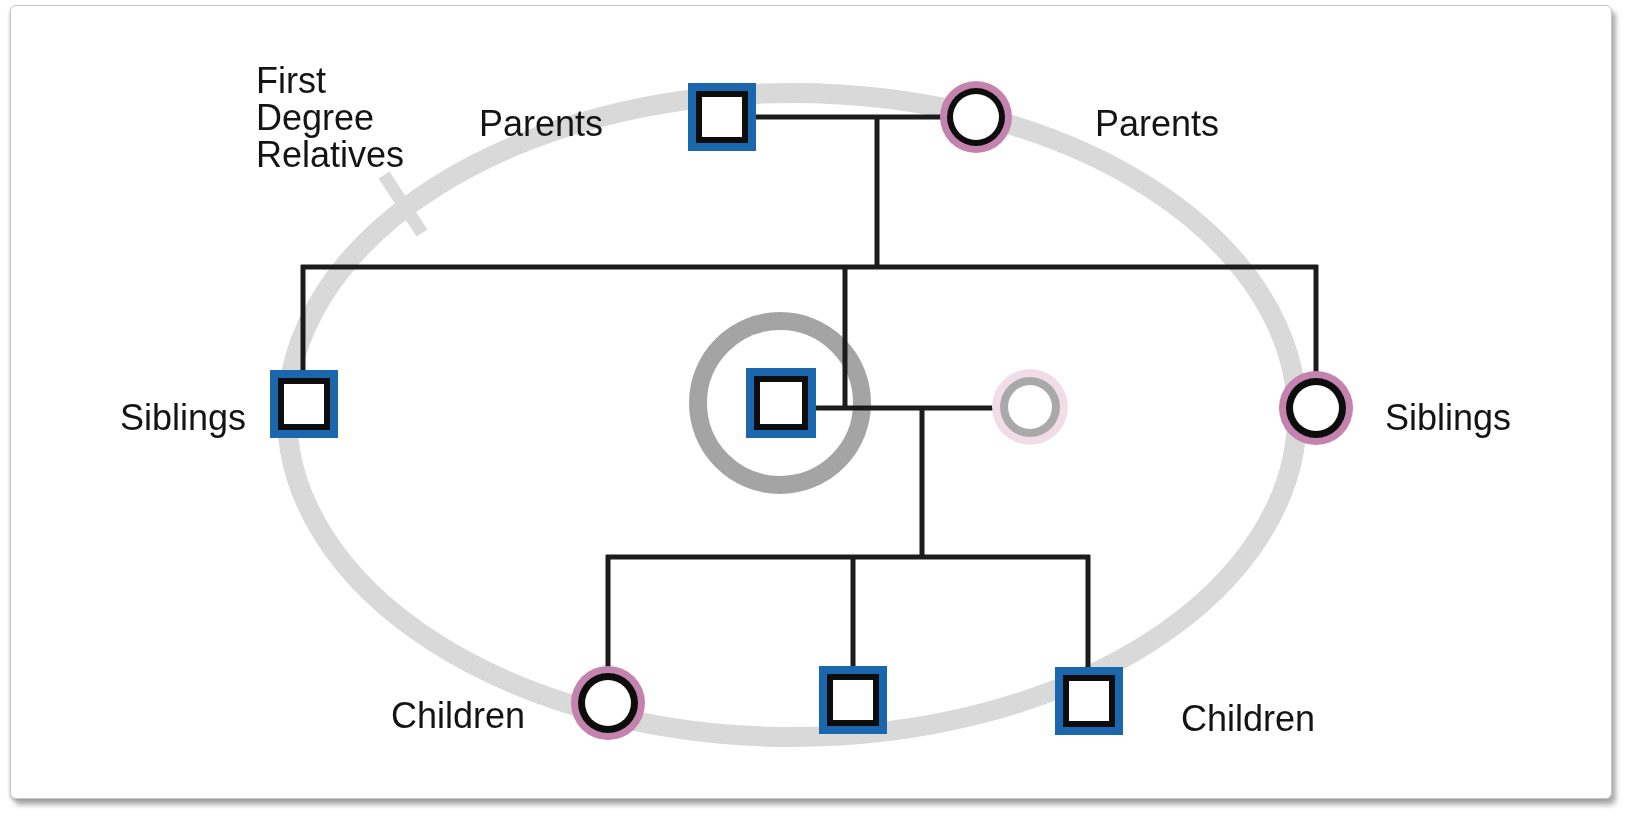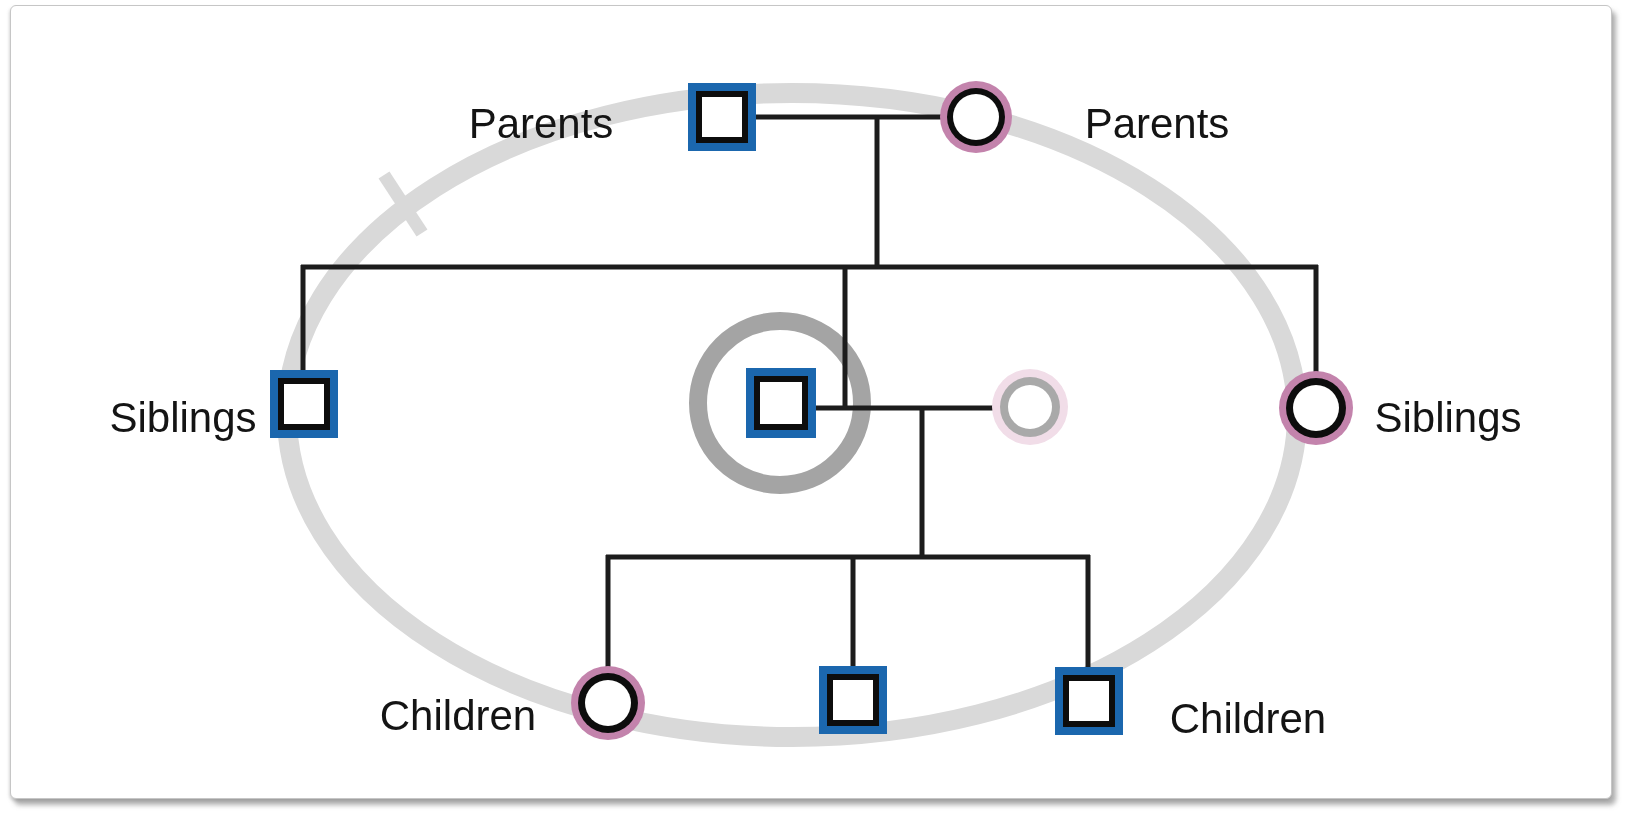--- a/index.html
+++ b/index.html
@@ -10,21 +10,21 @@
   .card{
     position:absolute;left:10px;top:5px;width:1600px;height:792px;
     background:#fff;border:1px solid #c6c6c6;border-radius:6px;
     box-shadow:4px 6px 5px rgba(110,110,110,.55), -1px 2px 3px rgba(150,150,150,.35);
   }
   svg.diagram{position:absolute;left:0;top:0;}
   .rel-line{stroke-width:5;fill:none;}
   .ink{fill:#0d0d0d;}
   .paper{fill:#ffffff;}
   .label{
-    position:absolute;color:#141414;font-size:42px;line-height:38px;
+    position:absolute;color:#141414;font-size:36px;line-height:38px;
     white-space:nowrap;transform:translate(-50%,-52%);
   }
   .title{
     position:absolute;color:#141414;font-size:36px;line-height:37px;
     white-space:pre-line;
   }
 </style>
 </head>
 <body>
 
@@ -101,20 +101,23 @@
       <rect class="paper" x="833" y="680" width="40" height="40"></rect>
     </g>
 
     <g>
       <rect x="1055" y="667" width="68" height="68" fill="#1b67ae"></rect>
       <rect class="ink" x="1063" y="675" width="52" height="52"></rect>
       <rect class="paper" x="1069" y="681" width="40" height="40"></rect>
     </g>
   </svg>
 
+  <div class="title" style="left:256px;top:62px;">First
+Degree
+Relatives</div>
 
   <div class="label" style="left:541px;top:125px;">Parents</div>
 
   <div class="label" style="left:1157px;top:125px;">Parents</div>
 
   <div class="label" style="left:183px;top:419px;">Siblings</div>
 
   <div class="label" style="left:1448px;top:419px;">Siblings</div>
 
   <div class="label" style="left:458px;top:717px;">Children</div>

